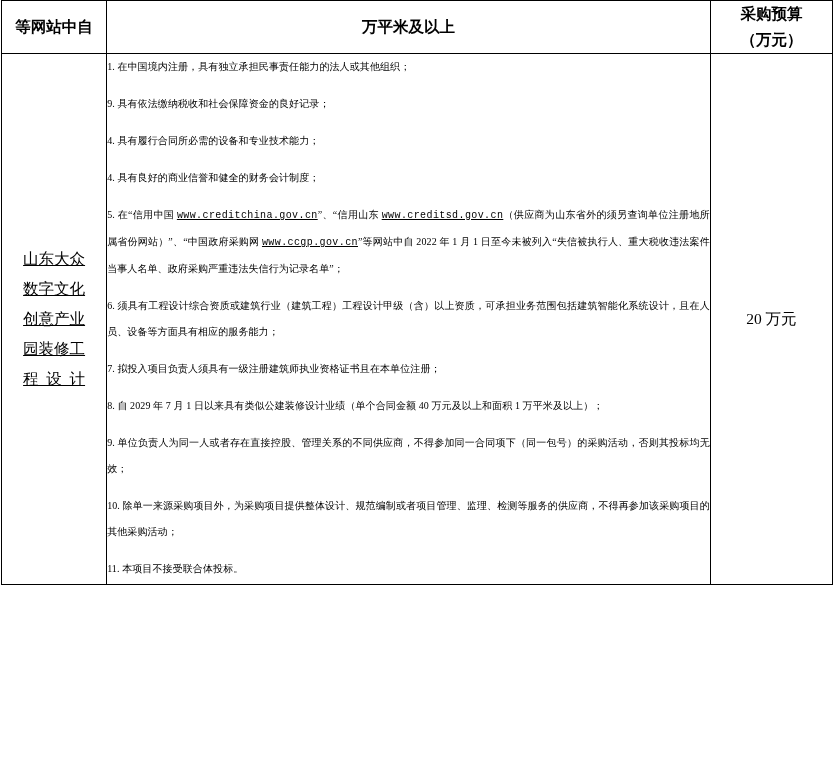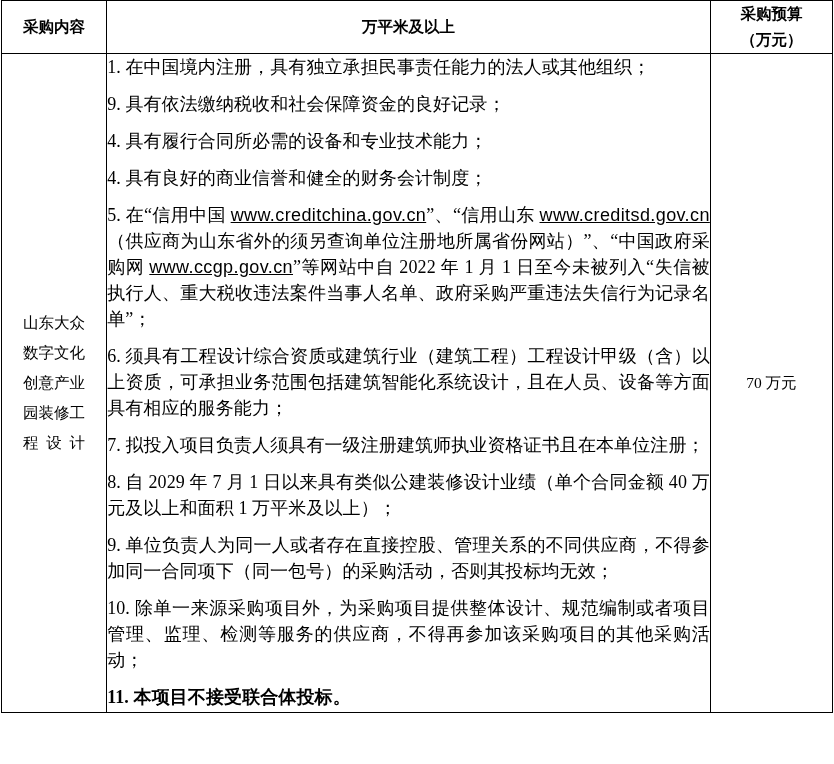--- a/index.html
+++ b/index.html
@@ -51,59 +51,60 @@
     padding: 6px 12px;
     vertical-align: middle;
   }
   .cell-left .vtext {
     display: block;
     width: 62px;
     margin: 0 auto;
     word-break: break-all;
     text-align: justify;
     text-align-last: justify;
+    text-decoration: underline;
   }
   .cell-budget {
     text-align: center;
     font-size: 15.5px;
     vertical-align: middle;
   }
 
   .req-cell {
     padding: 14px 14px 10px 14px;
     vertical-align: top;
   }
   .req-item {
-    font-size: 18px;
+    font-size: 10px;
     line-height: 26px;
     margin: 0 0 11px 0;
     text-align: justify;
     text-justify: inter-ideograph;
     letter-spacing: 0.1px;
   }
-  .req-item:last-child { margin-bottom: 2px; font-weight: bold; }
+  .req-item:last-child { margin-bottom: 2px; }
   .u { text-decoration: underline; }
   .mono {
-    font-family: Liberation Sans, sans-serif;
+    font-family: Liberation Mono, monospace;
     letter-spacing: 0.4px;
   }
 </style>
 </head>
 <body>
 
 <div class="page">
   <table class="req-table">
     <colgroup>
       <col class="col-content">
       <col class="col-req">
       <col class="col-budget">
     </colgroup>
     <thead>
       <tr>
-        <th class="hdr">采购内容</th>
+        <th class="hdr">等网站中自</th>
         <th class="hdr">万平米及以上</th>
         <th class="hdr">
           <span class="line2">采购预算</span>
           <span class="line2">（万元）</span>
         </th>
       </tr>
     </thead>
     <tbody>
       <tr>
         <td class="cell-left">
@@ -117,17 +118,17 @@
           <p class="req-item">
             5. 在“信用中国 <span class="u mono">www.creditchina.gov.cn</span>”、“信用山东 <span class="u mono">www.creditsd.gov.cn</span>（供应商为山东省外的须另查询单位注册地所属省份网站）”、“中国政府采购网 <span class="u mono">www.ccgp.gov.cn</span>”等网站中自 2022 年 1 月 1 日至今未被列入“失信被执行人、重大税收违法案件当事人名单、政府采购严重违法失信行为记录名单”；
           </p>
           <p class="req-item">6. 须具有工程设计综合资质或建筑行业（建筑工程）工程设计甲级（含）以上资质，可承担业务范围包括建筑智能化系统设计，且在人员、设备等方面具有相应的服务能力；</p>
           <p class="req-item">7. 拟投入项目负责人须具有一级注册建筑师执业资格证书且在本单位注册；</p>
           <p class="req-item">8. 自 2029 年 7 月 1 日以来具有类似公建装修设计业绩（单个合同金额 40 万元及以上和面积 1 万平米及以上）；</p>
           <p class="req-item">9. 单位负责人为同一人或者存在直接控股、管理关系的不同供应商，不得参加同一合同项下（同一包号）的采购活动，否则其投标均无效；</p>
           <p class="req-item">10. 除单一来源采购项目外，为采购项目提供整体设计、规范编制或者项目管理、监理、检测等服务的供应商，不得再参加该采购项目的其他采购活动；</p>
           <p class="req-item">11. 本项目不接受联合体投标。</p>
         </td>
-        <td class="cell-budget">70 万元</td>
+        <td class="cell-budget">20 万元</td>
       </tr>
     </tbody>
   </table>
 </div>
 
 </body></html>

